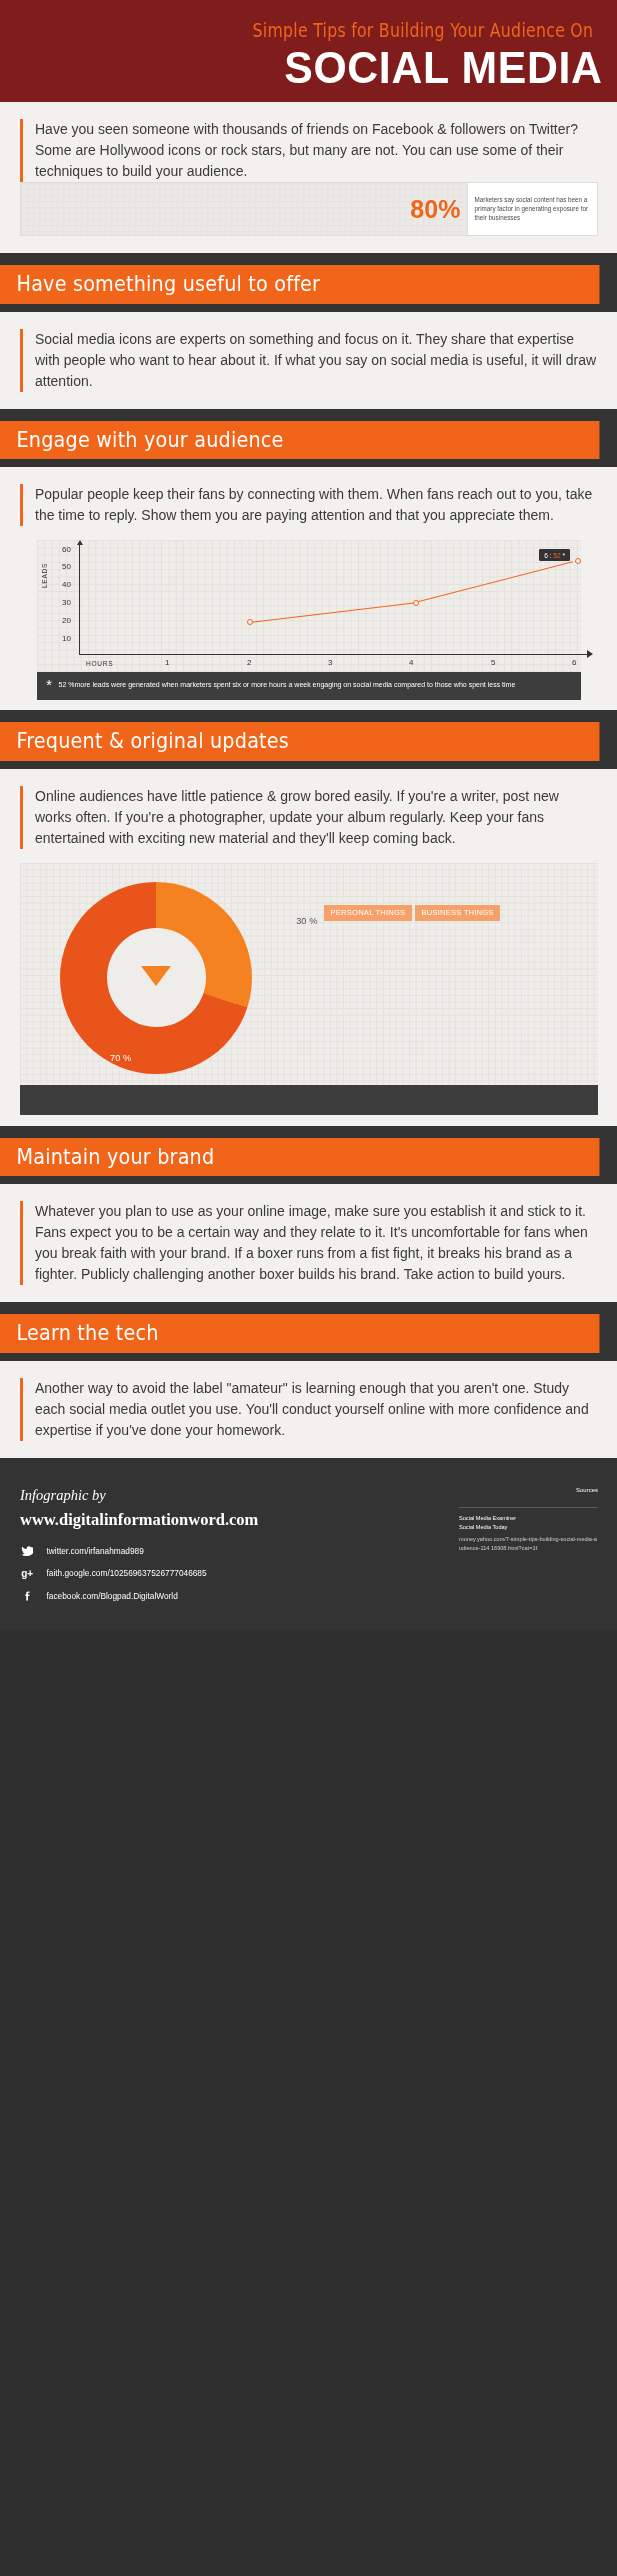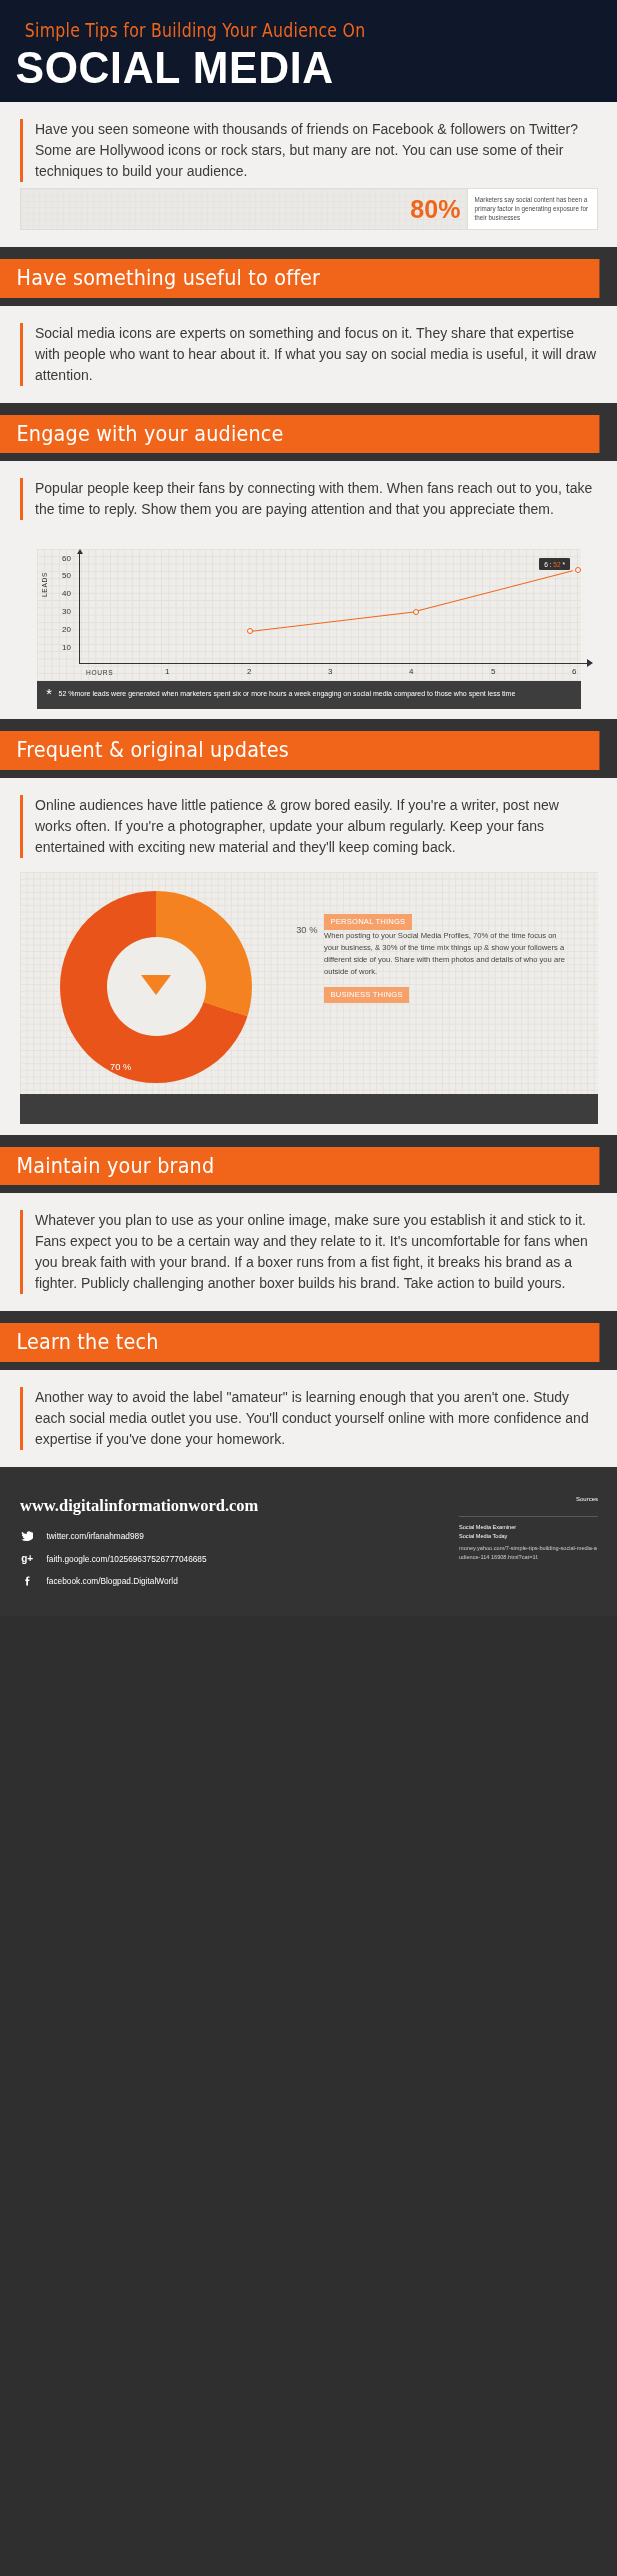--- a/index.html
+++ b/index.html
@@ -5,21 +5,21 @@
   * { box-sizing: border-box; margin: 0; padding: 0; }
   body {
     width: 618px;
     background: #2f2f2f;
     font-family: "Liberation Sans", sans-serif;
     color: #333;
   }
   .page { width: 618px; background: #333333; padding: 0; }
 
   
-  .header { background: #0f172a; padding: 18.5px 0 12px 0; text-align: left; }
+  .header { background: #7f1d1d; padding: 18.5px 0 12px 0; text-align: right; }
   .header .line1 {
     color: #f1651a;
     font-size: 19px;
     letter-spacing: 0.3px;
     font-family: "DejaVu Sans Condensed", "Liberation Sans Narrow", "Liberation Sans", sans-serif;
     transform: scaleX(0.92);
     margin-bottom: 4px;
   }
   .header .line2 {
     color: #ffffff;
@@ -51,30 +51,30 @@
     padding-left: 12px;
     font-size: 14px;
     line-height: 1.5;
     color: #3a3a3a;
   }
   .spacer-dark { height: 8px; background: #333333; }
   .spacer-dark.lg { height: 12px; }
 
   
   .stat-block {
-    margin-top: 6px;
+    margin-top: 0;
     display: flex;
     align-items: stretch;
     background: #ebe9e6;
     border: 0.7px solid #e0ddd8;
     background-image:
       linear-gradient(#e6e4e0 0.7px, transparent 0.7px),
       linear-gradient(90deg, #e6e4e0 0.7px, transparent 0.7px);
     background-size: 6px 6px, 6px 6px;
-    height: 42px;
+    height: 54px;
   }
   .people {
     flex: 1 1 auto;
     display: flex;
     align-items: center;
     padding: 0 6.6px 0 9.3px;
     gap: 1.3px;
   }
   .person { width: 11.2px; height: 26.4px; position: relative; }
   .person .head {
@@ -100,21 +100,21 @@
     background: #ffffff;
     border-left: 0.7px solid #e0ddd8;
     font-size: 6.3px;
     line-height: 1.42;
     color: #4a4a4a;
     padding: 6px 6.6px;
     display: flex; align-items: center;
   }
 
   
-  .chart-box { margin-top: 29px; background: #f2f1ef; }
+  .chart-box { margin-top: 14px; background: #f2f1ef; }
   .chart-area {
     position: relative;
     height: 132px;
     margin: 0 17px 0 17px;
     background:#efedea;
     background-image:
       linear-gradient(#e4e1dc 0.7px, transparent 0.7px),
       linear-gradient(90deg, #e4e1dc 0.7px, transparent 0.7px);
     background-size: 7.3px 7.3px, 7.3px 7.3px;
   }
@@ -346,21 +346,20 @@
       <div class="donut-row">
         <div class="donut-wrap">
           <div class="donut"></div>
           <div class="donut-hole"></div>
           <div class="donut-tri"></div>
           <div class="pct-30">30 %</div>
           <div class="pct-70">70 %</div>
         </div>
         <div class="donut-side">
           <div class="tag">PERSONAL THINGS</div>
-          <div class="side-text">When posting to your Social Media Profiles, 70% of the time focus on your business, &amp; 30% of the time mix things up &amp; show your followers a different side of you. Share with them photos and details of who you are outside of work.</div>
           <div class="tag">BUSINESS THINGS</div>
         </div>
       </div>
       <div class="donut-foot"></div>
     </div>
   </div>
 
   <div class="spacer-dark lg"></div>
 
   <div class="banner">Maintain your brand</div>
@@ -374,20 +373,21 @@
   <div class="banner">Learn the tech</div>
   <div class="spacer-dark"></div>
   <div class="panel">
     <div class="quote">Another way to avoid the label "amateur" is learning enough that you aren't one. Study each social media outlet you use. You'll conduct yourself online with more confidence and expertise if you've done your homework.</div>
   </div>
 
   <div class="spacer-dark lg"></div>
 
   <div class="footer">
     <div class="footer-left">
+      <div class="byline">Infographic by</div>
       <div class="site">www.digitalinformationword.com</div>
 
       <div class="social">
         <span class="ic">
           <svg width="12" height="12" viewBox="0 0 24 24" fill="#ffffff">
               <path d="M23 4.9c-.9.4-1.8.7-2.8.8 1-.6 1.8-1.6 2.2-2.8-1 .6-2.1 1-3.2 1.2a4.5 4.5 0 0 0-7.7 4.1A12.8 12.8 0 0 1 2.2 3.4a4.5 4.5 0 0 0 1.4 6 4.5 4.5 0 0 1-2-.6 4.5 4.5 0 0 0 3.6 4.5 4.5 4.5 0 0 1-2 .1 4.5 4.5 0 0 0 4.2 3.1A12.8 12.8 0 0 1 1 19.3a18 18 0 0 0 9.7 2.8c11.7 0 18.2-9.9 18.2-18.5v-.8c.8-.6 1.6-1.4 2.1-2.3z"></path>
             </svg>
         </span>
         <span class="txt">twitter.com/irfanahmad989</span>
       </div>

